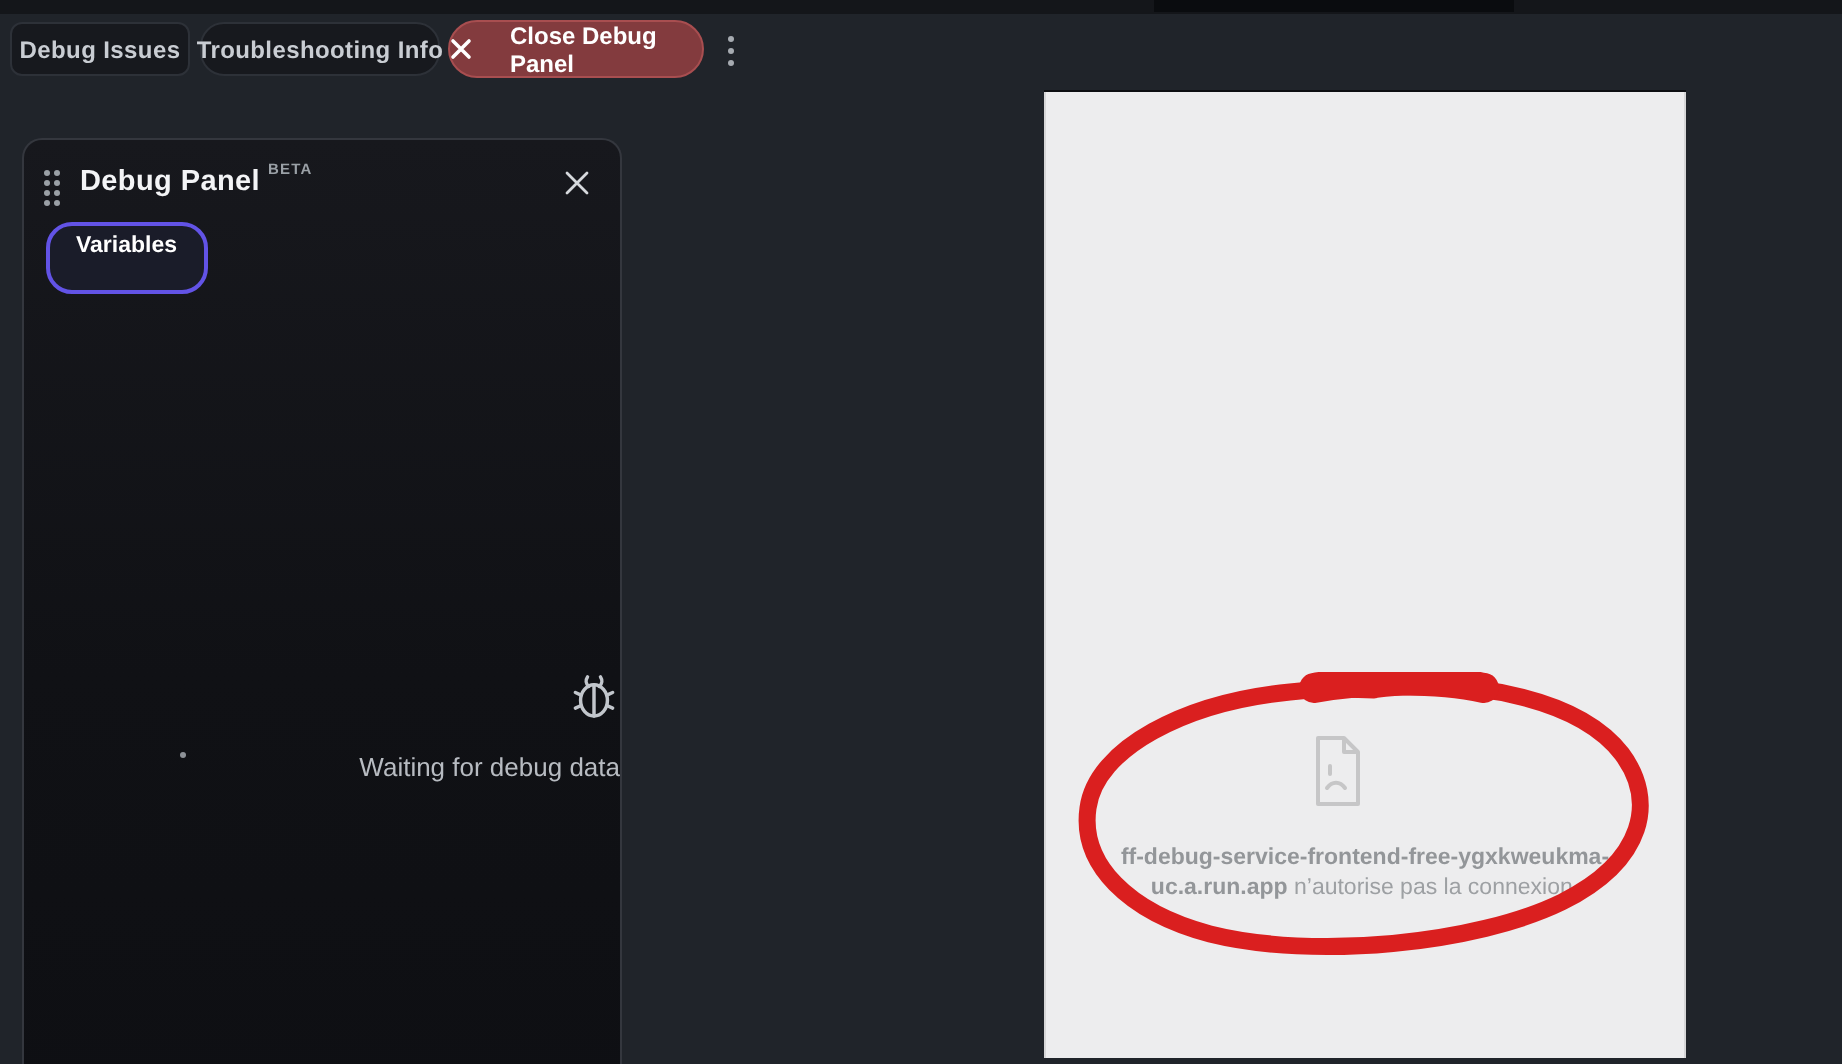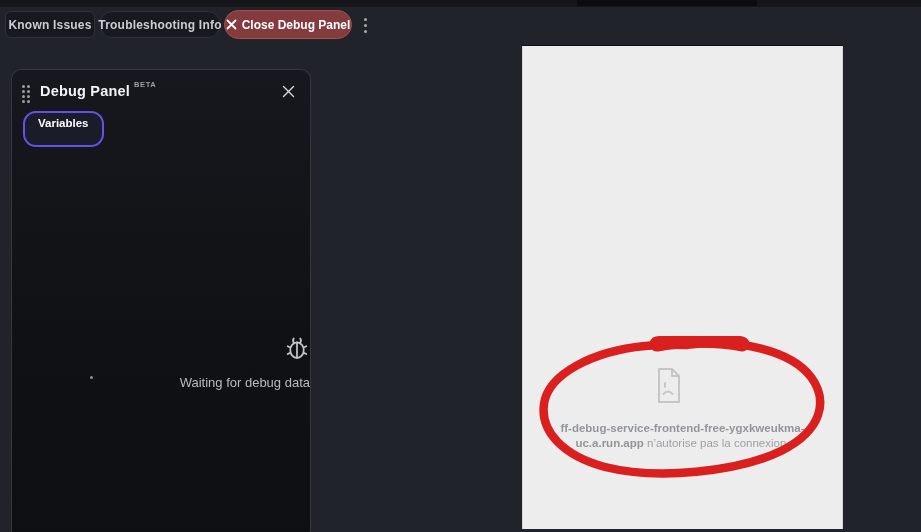--- a/index.html
+++ b/index.html
@@ -24,21 +24,21 @@
     display:flex; align-items:center; justify-content:center;
     padding:0 14px;
     background:#17191e; border:1px solid #2d3138; border-radius:6px;
     color:#c9cdd3; font-size:12px; font-weight:700; letter-spacing:.2px;
     cursor:pointer; white-space:nowrap;
   }
   #btn-known-issues { left:5px; width:90px; }
   #btn-troubleshooting { left:100px; width:120px;border-radius:12px; }
   .close-debug-btn {
     position:absolute; left:224px; top:10px; height:29px; width:128px;
-    display:flex; align-items:center; justify-content:center; gap:5px;
+    display:flex; align-items:center; justify-content:center; gap:19px;
     background:#833b3e; border:1.5px solid #a84e50; border-radius:15px;
     color:#ffffff; font-size:12px; font-weight:700; cursor:pointer;
   }
   .vdots {
     position:absolute; left:358px; top:14px; width:14px; height:22px;
     display:flex; flex-direction:column; align-items:center; justify-content:center; gap:3px;
     cursor:pointer;
   }
   .vdots i { width:3px; height:3px; border-radius:50%; background:#a6abb1; }
 
@@ -105,21 +105,21 @@
     pointer-events:none;
   }
 </style>
 </head>
 <body>
 
 <div class="top-strip"></div>
 <div class="popup-edge"></div>
 
 <div class="toolbar-btn" id="btn-known-issues">
-  <span>Known Issues</span>
+  <span>Debug Issues</span>
 </div>
 <div class="toolbar-btn" id="btn-troubleshooting">
   <span>Troubleshooting Info</span>
 </div>
 <div class="close-debug-btn">
   <span style="display:flex;">
     <svg width="11" height="11" viewBox="0 0 11 11">
         <path d="M1.5 1.5 L9.5 9.5 M9.5 1.5 L1.5 9.5" stroke="#ffffff" stroke-width="1.8" stroke-linecap="round"></path>
       </svg>
   </span>

